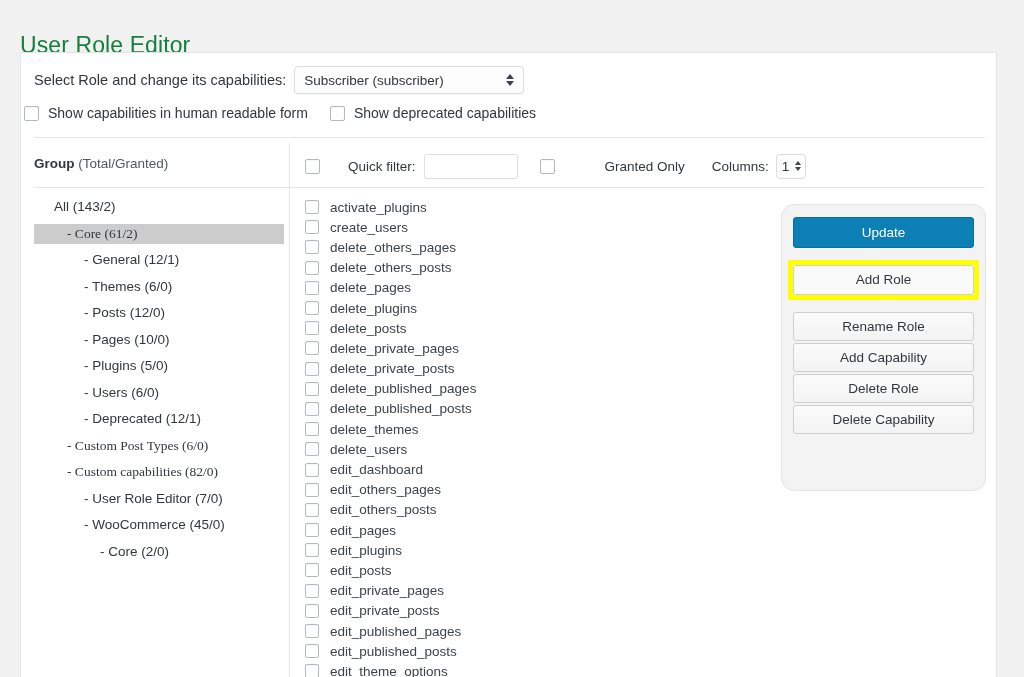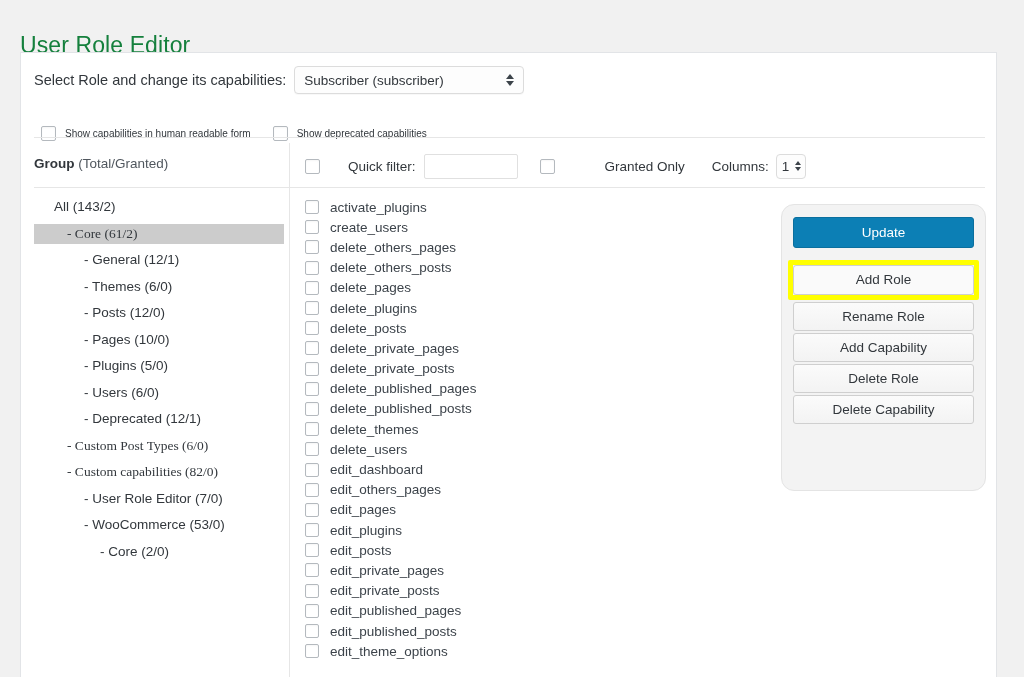--- a/index.html
+++ b/index.html
@@ -74,27 +74,26 @@
     width: 0; height: 0;
     border-left: 4px solid transparent;
     border-right: 4px solid transparent;
   }
   .stepper-arrows .up { border-bottom: 5px solid #3c434a; }
   .stepper-arrows .down { border-top: 5px solid #3c434a; }
 
   
   .opt-row {
     position: absolute;
-    left: 20px; top: 52px;
+    left: 3px; top: 52px;
     display: flex;
     align-items: center;
     gap: 10px;
-    font-size: 10px;
-    color: #32373c;
-    margin-top: 21px;
+    font-size: 14px;
+    color: #32373c;
   }
   .opt-item { display: flex; align-items: center; gap: 9px; }
   .opt-item + .opt-item { margin-left: 12px; }
 
   .cbx {
     display: inline-block;
     width: 15px; height: 15px;
     border: 1px solid #b4b9be;
     background: #fff;
     border-radius: 2px;
@@ -243,21 +242,21 @@
     border: 1px solid #0a6f9e;
     color: #ffffff;
     height: 31px;
     line-height: 29px;
     border-radius: 3px;
     margin-bottom: 12px;
   }
   .btn-highlight-wrap {
     border: 5px solid #ffff00;
     border-radius: 2px;
-    margin: 0 -5px 2px -5px;
+    margin: 0 -5px 12px -5px;
     padding: 0;
     line-height: 0;
   }
   .btn-highlight-wrap .btn {
     margin-bottom: 0;
     background: #fafafa;
     height: 30px;
     line-height: 28px;
   }
 </style>
@@ -326,21 +325,21 @@
         <div class="tree-item d2">- General (12/1)</div>
         <div class="tree-item d2">- Themes (6/0)</div>
         <div class="tree-item d2">- Posts (12/0)</div>
         <div class="tree-item d2">- Pages (10/0)</div>
         <div class="tree-item d2">- Plugins (5/0)</div>
         <div class="tree-item d2">- Users (6/0)</div>
         <div class="tree-item d2">- Deprecated (12/1)</div>
         <div class="tree-item d1">- Custom Post Types (6/0)</div>
         <div class="tree-item d1">- Custom capabilities (82/0)</div>
         <div class="tree-item d2">- User Role Editor (7/0)</div>
-        <div class="tree-item d2">- WooCommerce (53/0)</div>
+        <div class="tree-item d2">- WooCommerce (45/0)</div>
         <div class="tree-item d3">- Core (2/0)</div>
       </div>
 
     <div class="caps" id="caps">
         <div class="cap-row">
           <span class="cbx sm"></span>
           <span class="cap-label">activate_plugins</span>
         </div>
         <div class="cap-row">
           <span class="cbx sm"></span>
@@ -390,20 +389,24 @@
           <span class="cbx sm"></span>
           <span class="cap-label">delete_users</span>
         </div>
         <div class="cap-row">
           <span class="cbx sm"></span>
           <span class="cap-label">edit_dashboard</span>
         </div>
         <div class="cap-row">
           <span class="cbx sm"></span>
           <span class="cap-label">edit_others_pages</span>
+        </div>
+        <div class="cap-row">
+          <span class="cbx sm"></span>
+          <span class="cap-label">edit_others_posts</span>
         </div>
         <div class="cap-row">
           <span class="cbx sm"></span>
           <span class="cap-label">edit_pages</span>
         </div>
         <div class="cap-row">
           <span class="cbx sm"></span>
           <span class="cap-label">edit_plugins</span>
         </div>
         <div class="cap-row">

